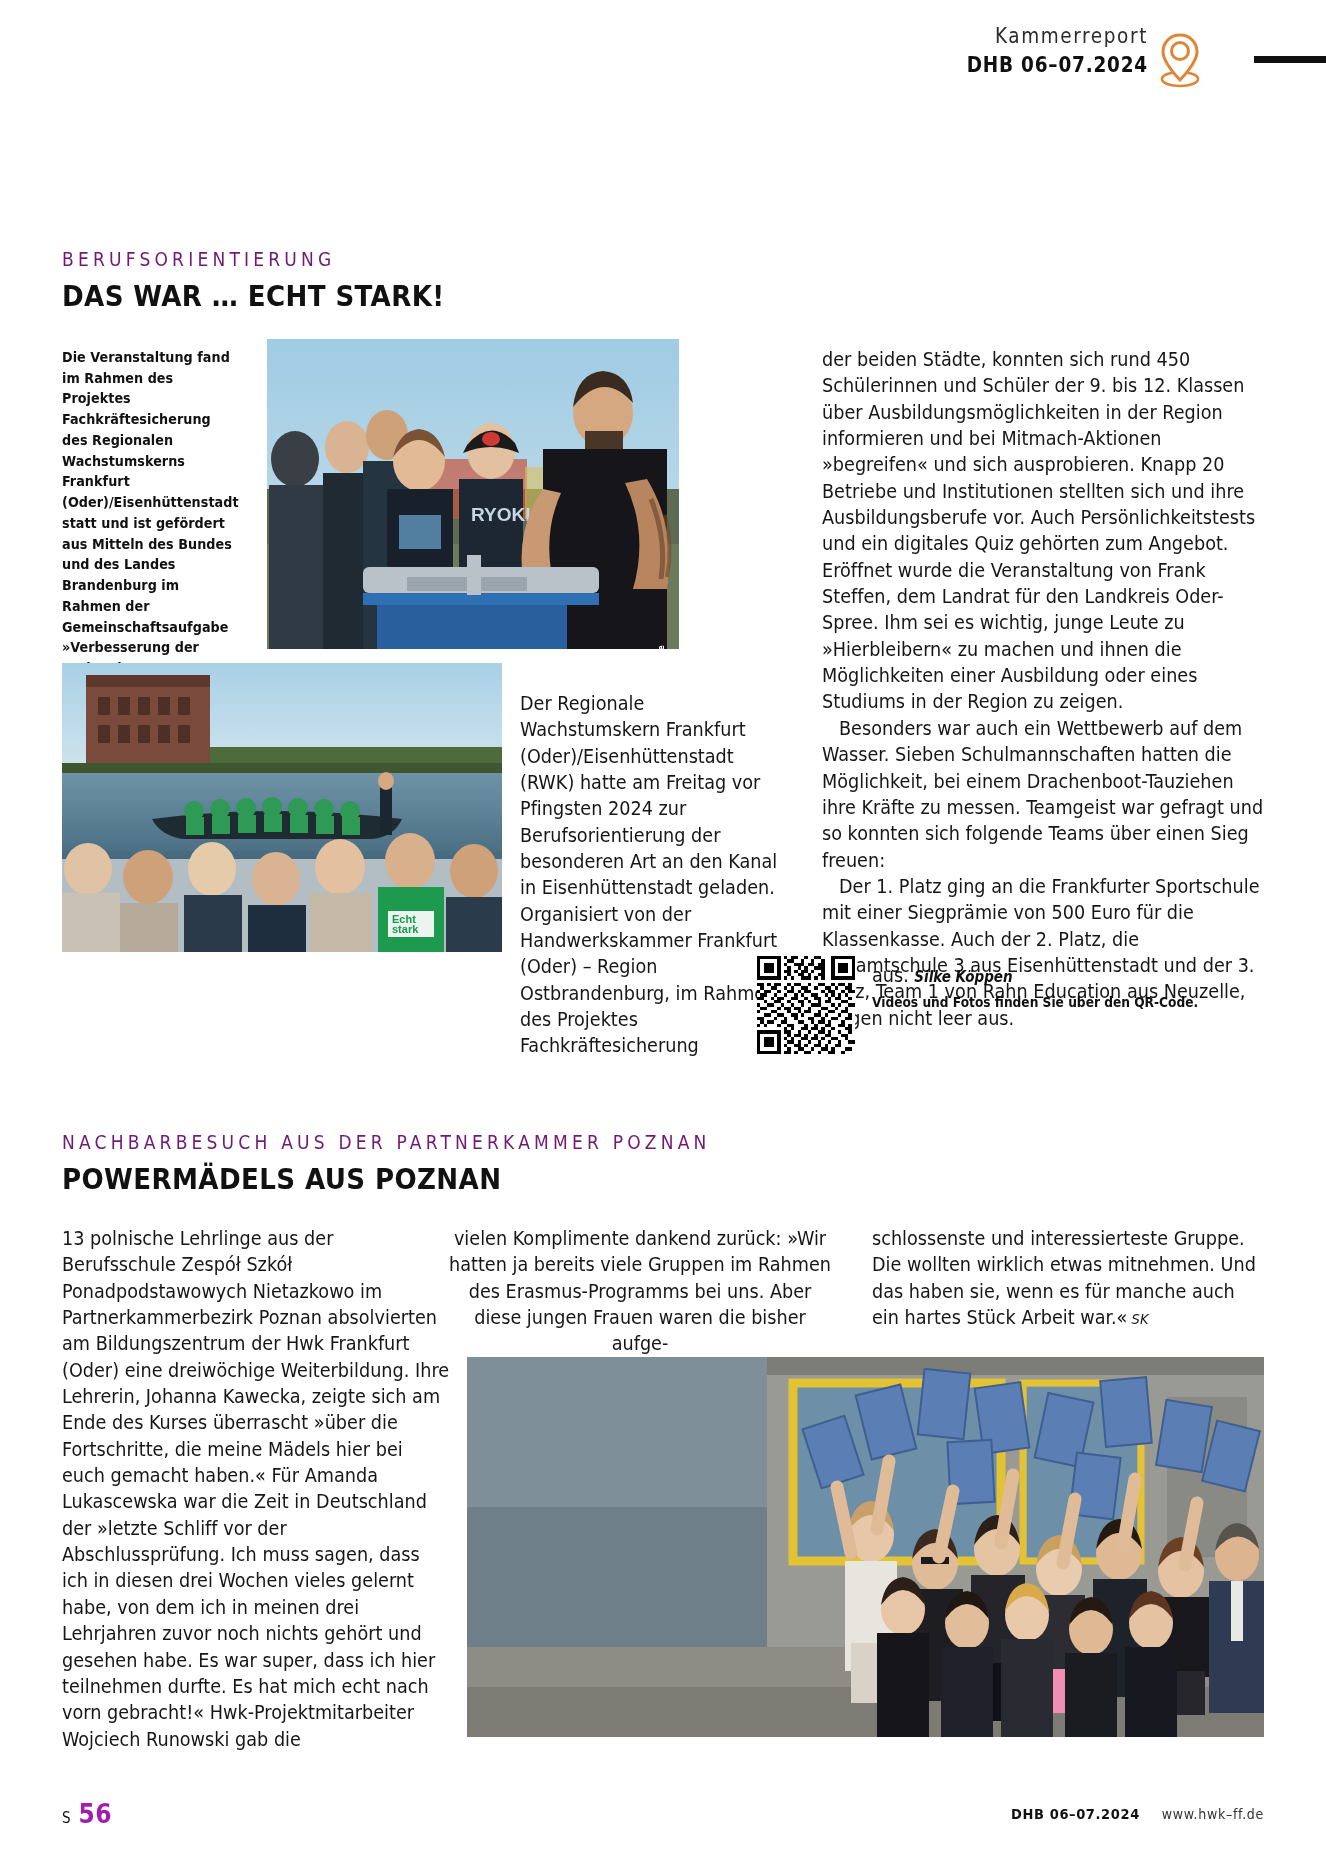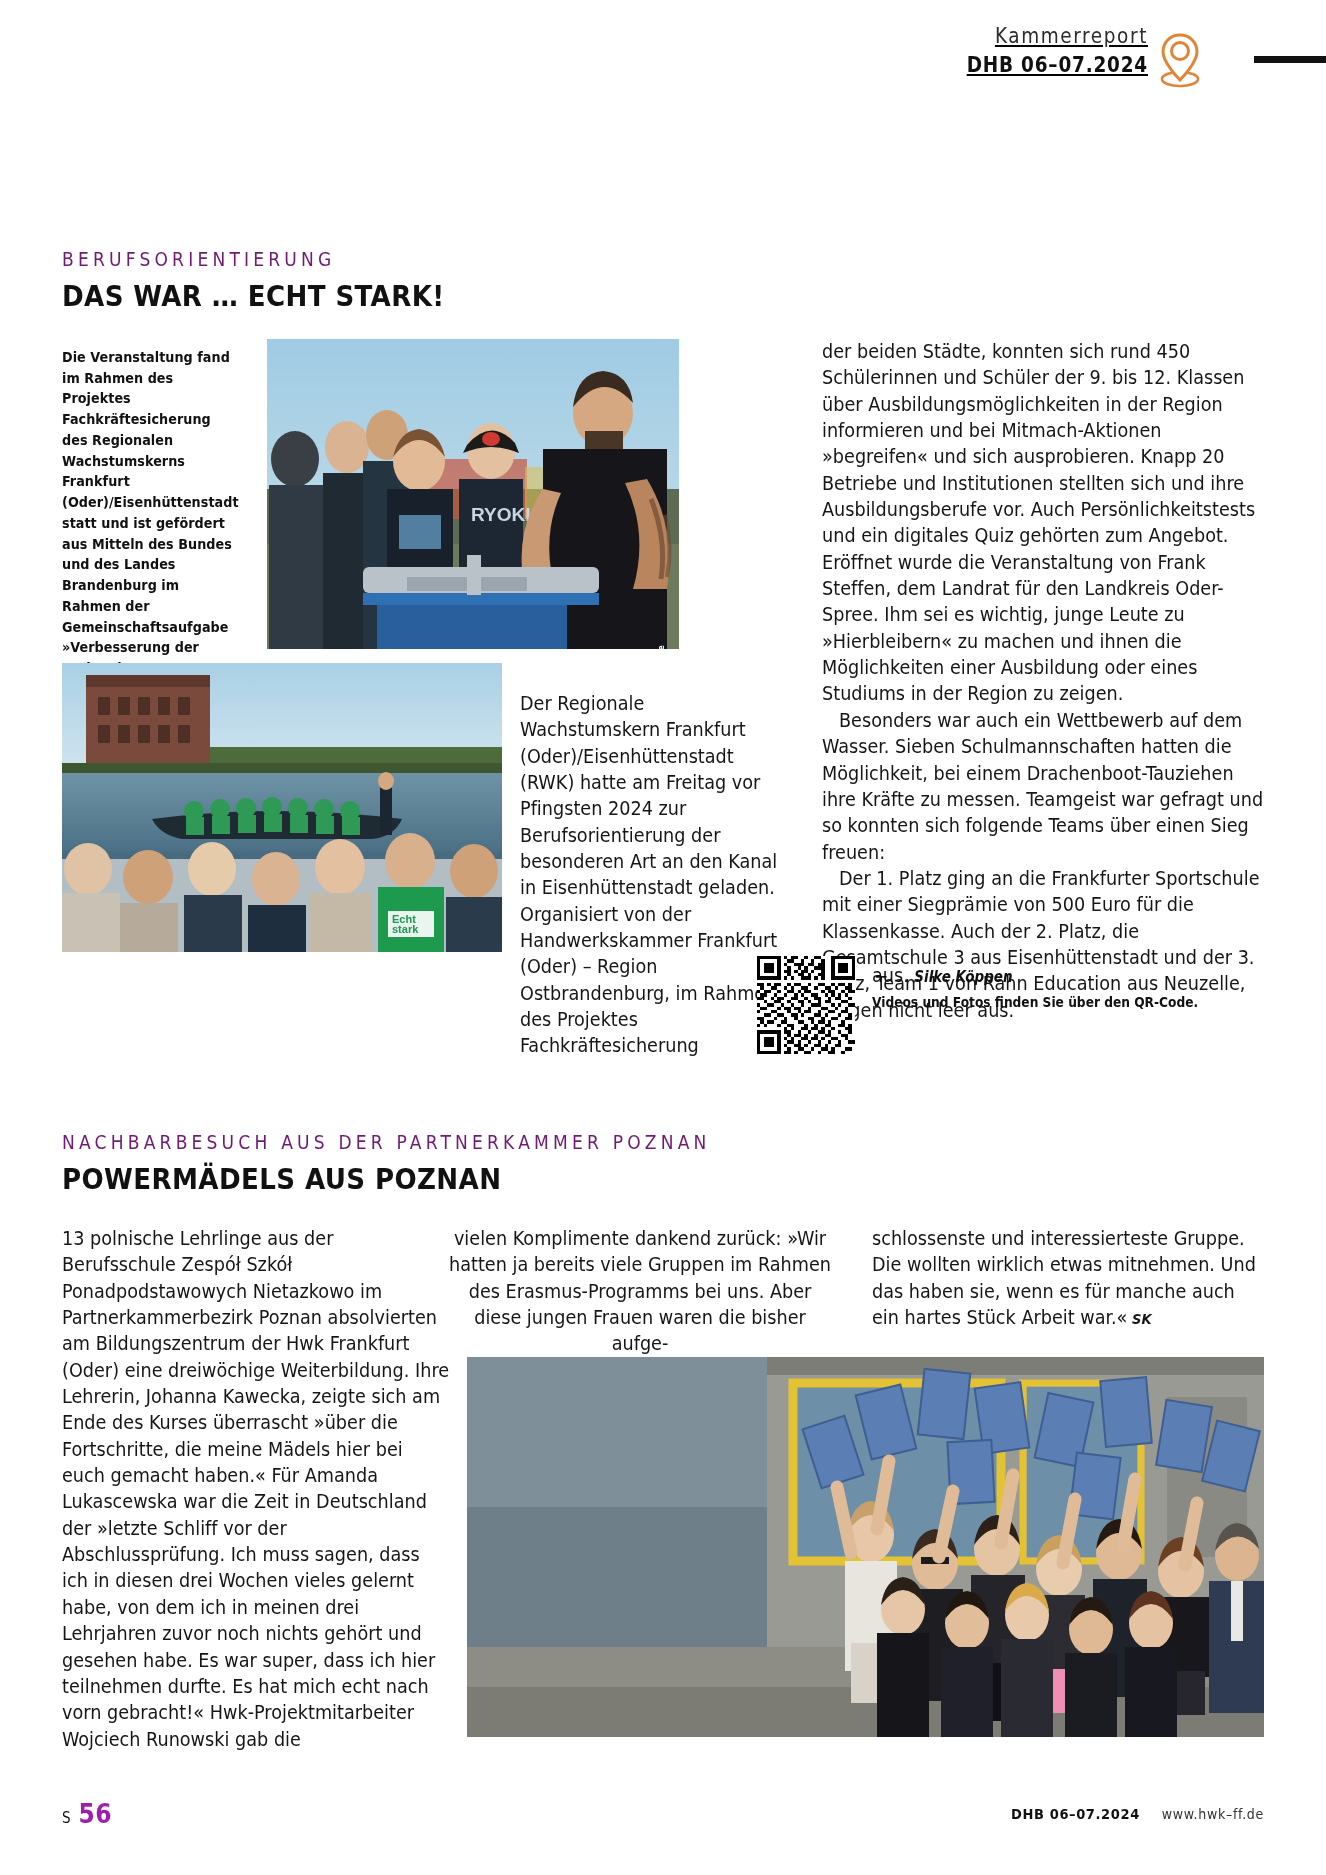--- a/index.html
+++ b/index.html
@@ -25,21 +25,20 @@
     right: 0;
     left: 0;
     height: 70px;
   }
   .header-text {
     position: absolute;
     right: 178px;
     top: 0;
     text-align: right;
     line-height: 1.25;
-    text-decoration: underline;
   }
   .header-kammerreport {
     font-size: 20.5px;
     letter-spacing: 1.6px;
     color: #2b2b2b;
     font-weight: 400;
     white-space: nowrap;
   }
   .header-issue {
     font-size: 20.5px;
@@ -132,21 +131,21 @@
     font-weight: 600;
   }
 
   .col-mid {
     position: absolute;
     left: 458px; top: 352px;
     width: 270px;
   }
   .col-right {
     position: absolute;
-    left: 760px; top: 0;
+    left: 760px; top: 8px;
     width: 442px;
   }
 
   .bodytext {
     font-size: 19.6px;
     line-height: 1.345;
     color: #161616;
     letter-spacing: 0.02px;
   }
   .bodytext p + p { text-indent: 17px; }
@@ -189,21 +188,21 @@
   #photo-group {
     position: absolute;
     left: 467px;
     top: 1357px;
     width: 797px;
     height: 380px;
     overflow: hidden;
     background: #8fa3b4;
   }
 
-  .byline-sk { font-style: italic; font-weight: 700; font-size: 14.5px; text-align: center; }
+  .byline-sk { font-style: italic; font-weight: 400; font-size: 14.5px; text-align: center; }
 
   
   .footer {
     position: absolute;
     left: 62px; right: 62px;
     bottom: 48px;
     height: 28px;
   }
   .footer-left {
     position: absolute;

